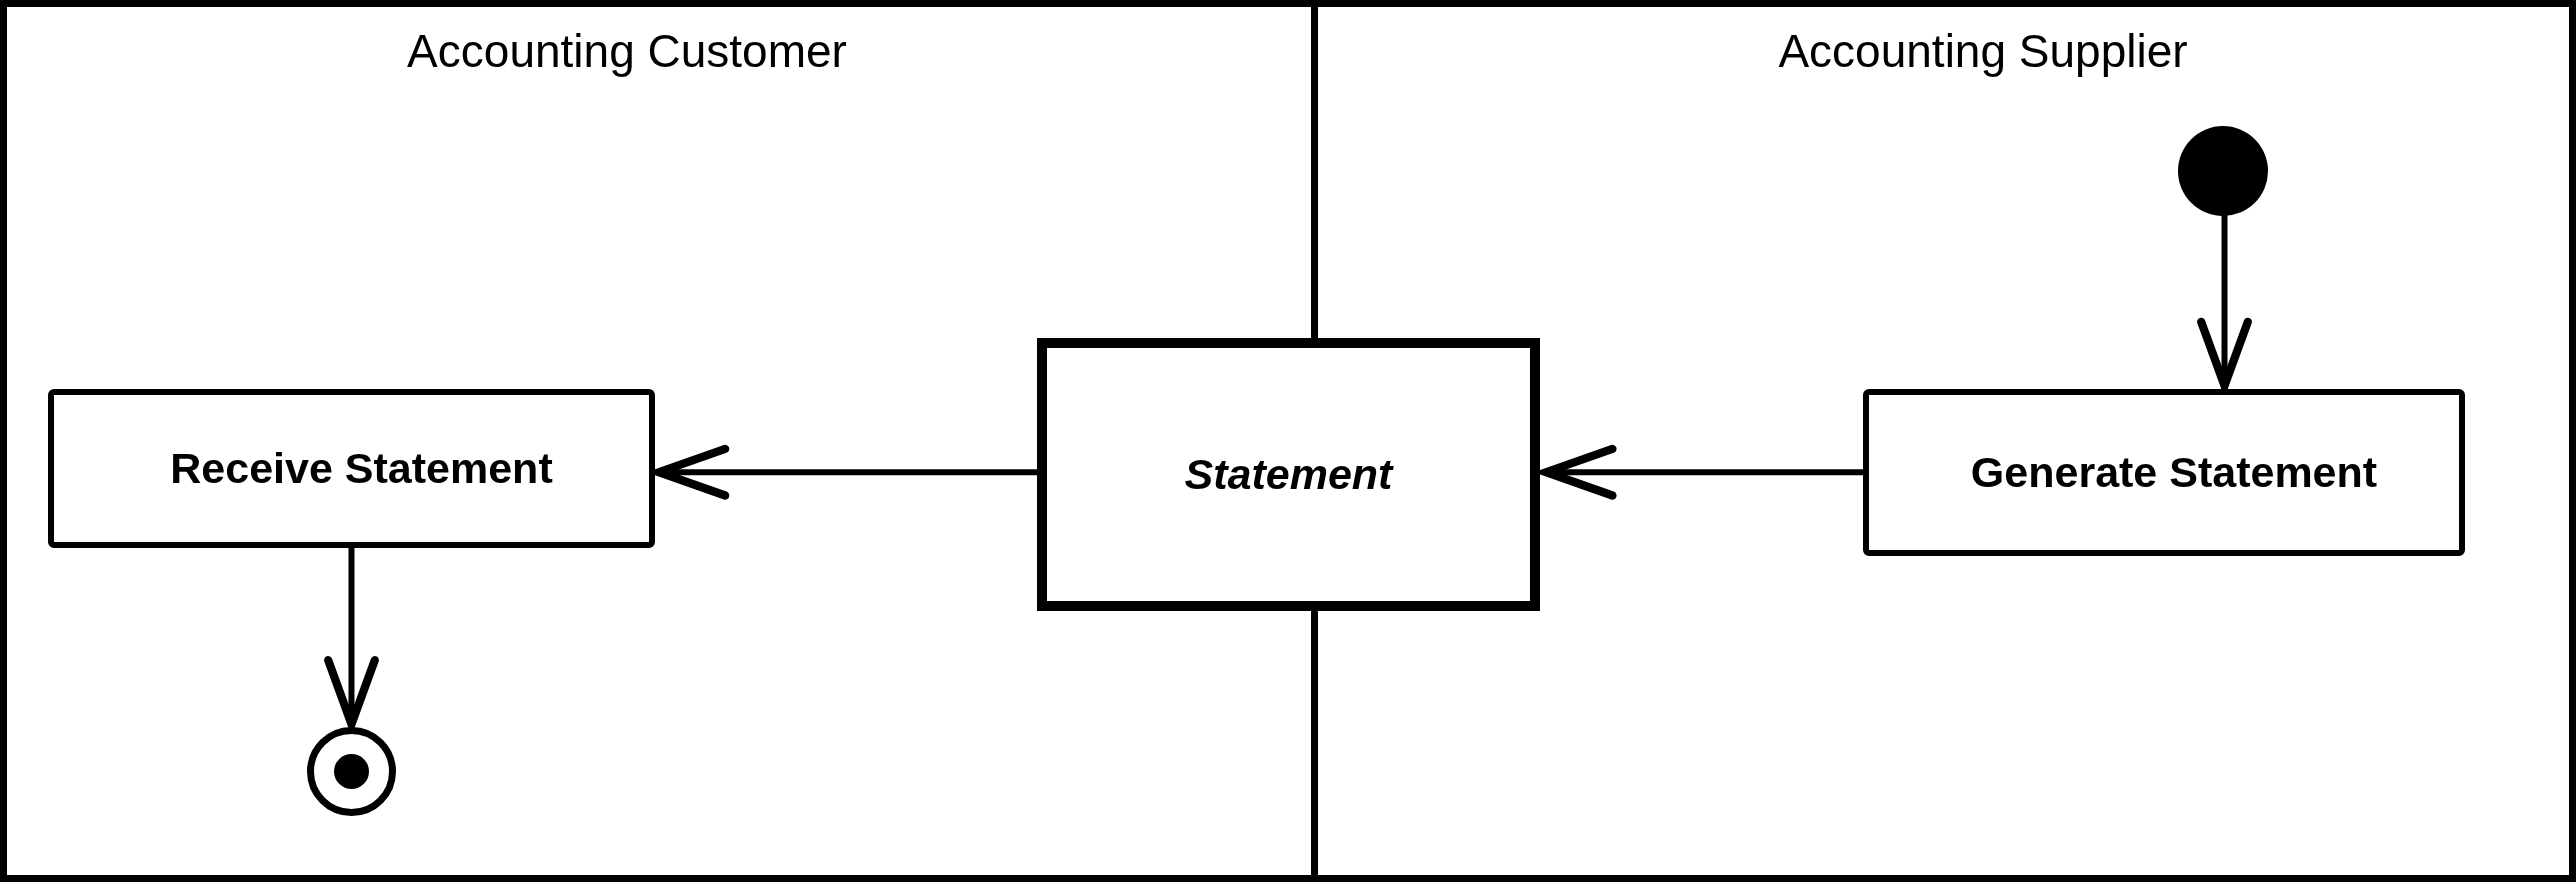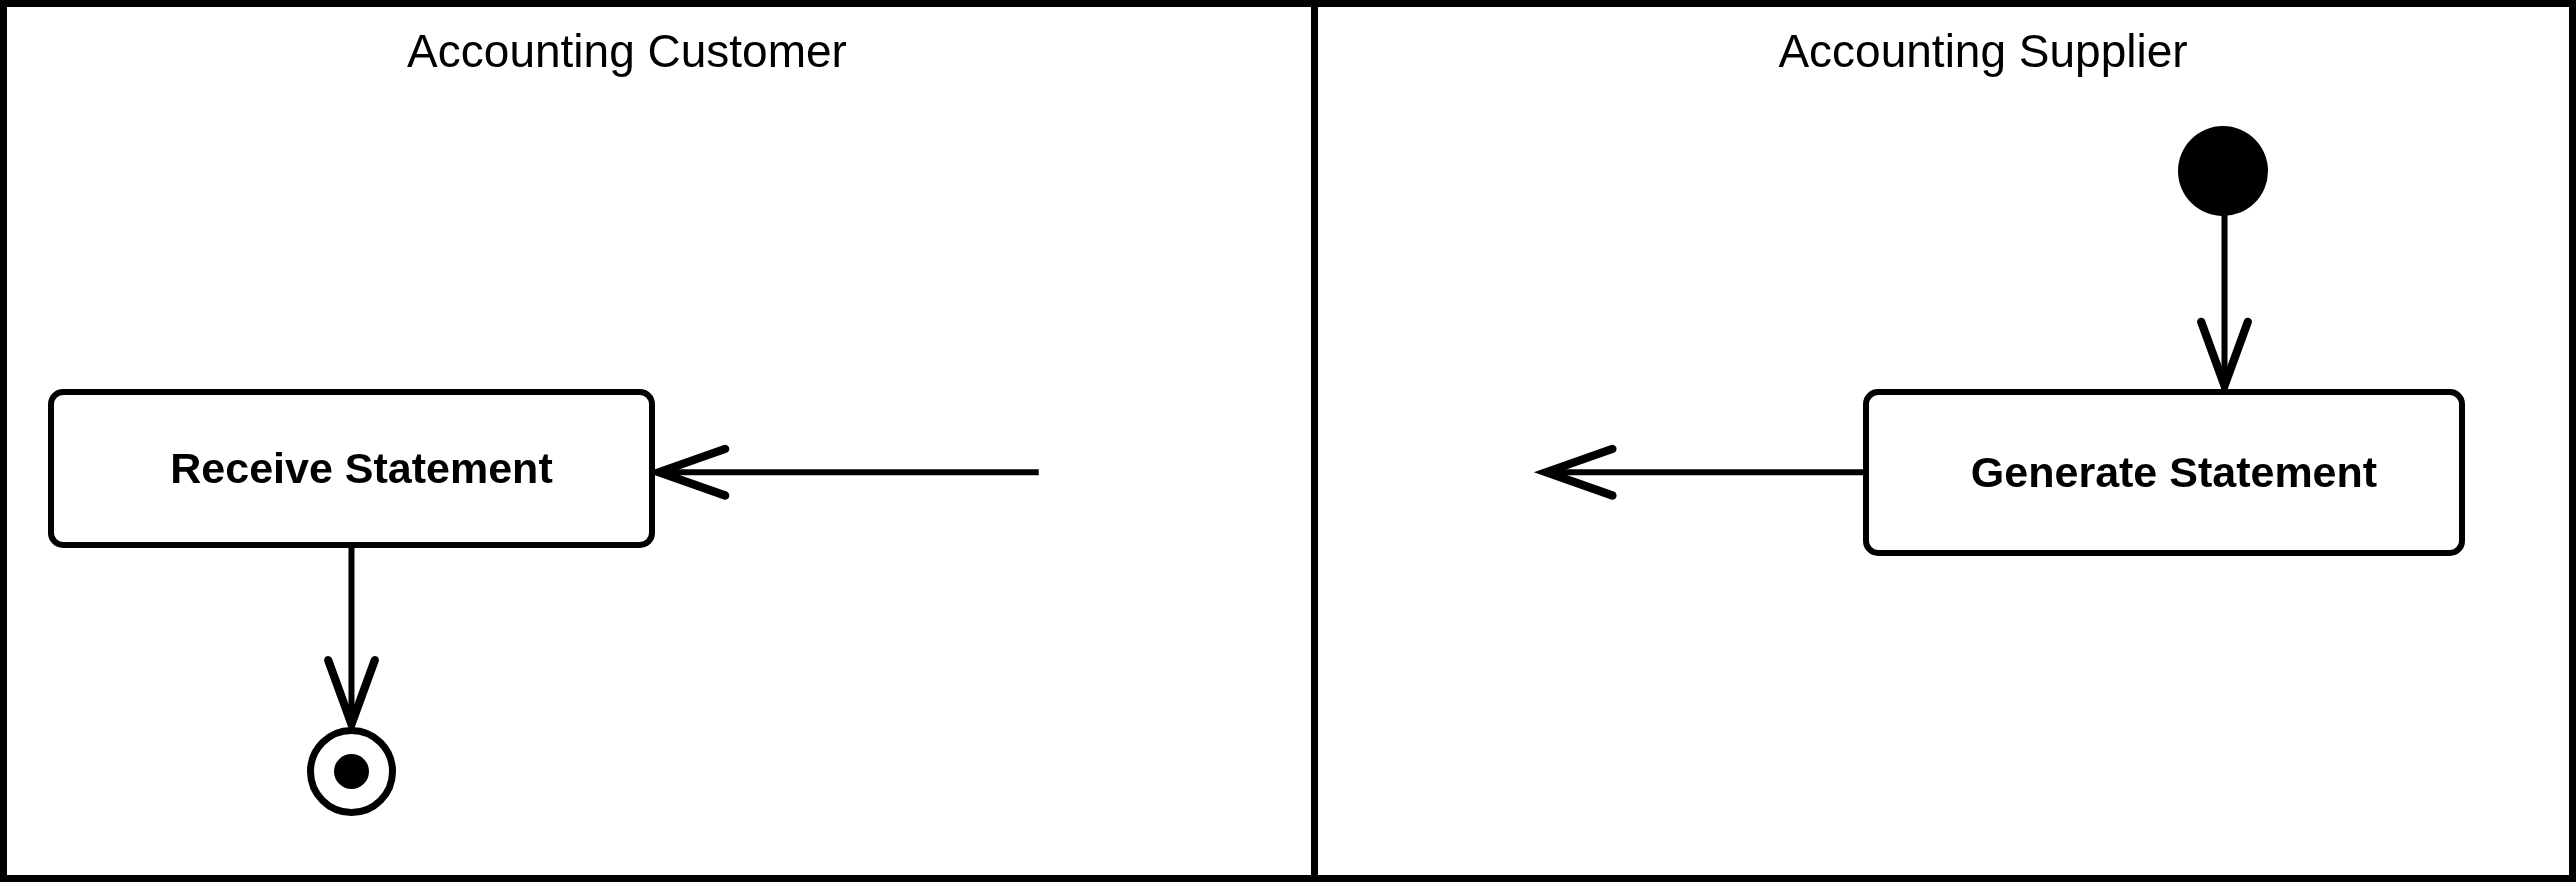--- a/index.html
+++ b/index.html
@@ -43,21 +43,21 @@
   .node{
     position:absolute;
     box-sizing:border-box;
     background:#ffffff;
     display:flex;align-items:center;justify-content:center;
     color:#000;
     z-index:3;
   }
   .action{
     border:6.8px solid #000;
-    border-radius:15px;
+    border-radius:6px;
     font-size:43px;
     font-weight:bold;
     white-space:nowrap;
     padding-left:20px;
   }
   .action.receive{left:48px;top:389px;width:607px;height:159px;}
   .action.generate{left:1863px;top:389px;width:602px;height:167px;}
   .object-node{
     left:1037px;top:338px;width:503px;height:273px;
     border:10.5px solid #000;
@@ -116,20 +116,23 @@
     <g>
       <line x1="467" y1="726" x2="467" y2="960" stroke-width="8"></line>
       <polyline points="436,878 467,963 498,878" stroke-width="11" stroke-linecap="round"></polyline>
     </g>
   </svg>
 
   <div class="node action receive">
     <span>Receive Statement</span>
   </div>
 
+  <div class="node object-node">
+    <span>Statement</span>
+  </div>
 
   <div class="node action generate">
     <span>Generate Statement</span>
   </div>
 
   <div class="initial-node"></div>
 
   <div class="final-node">
     <div class="final-dot"></div>
   </div>

